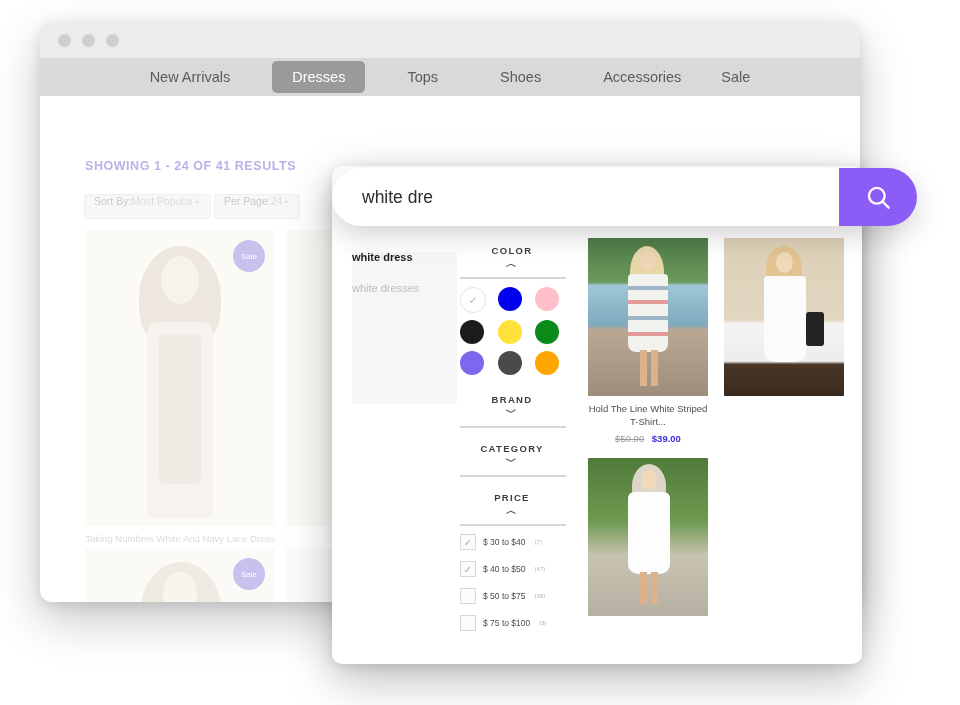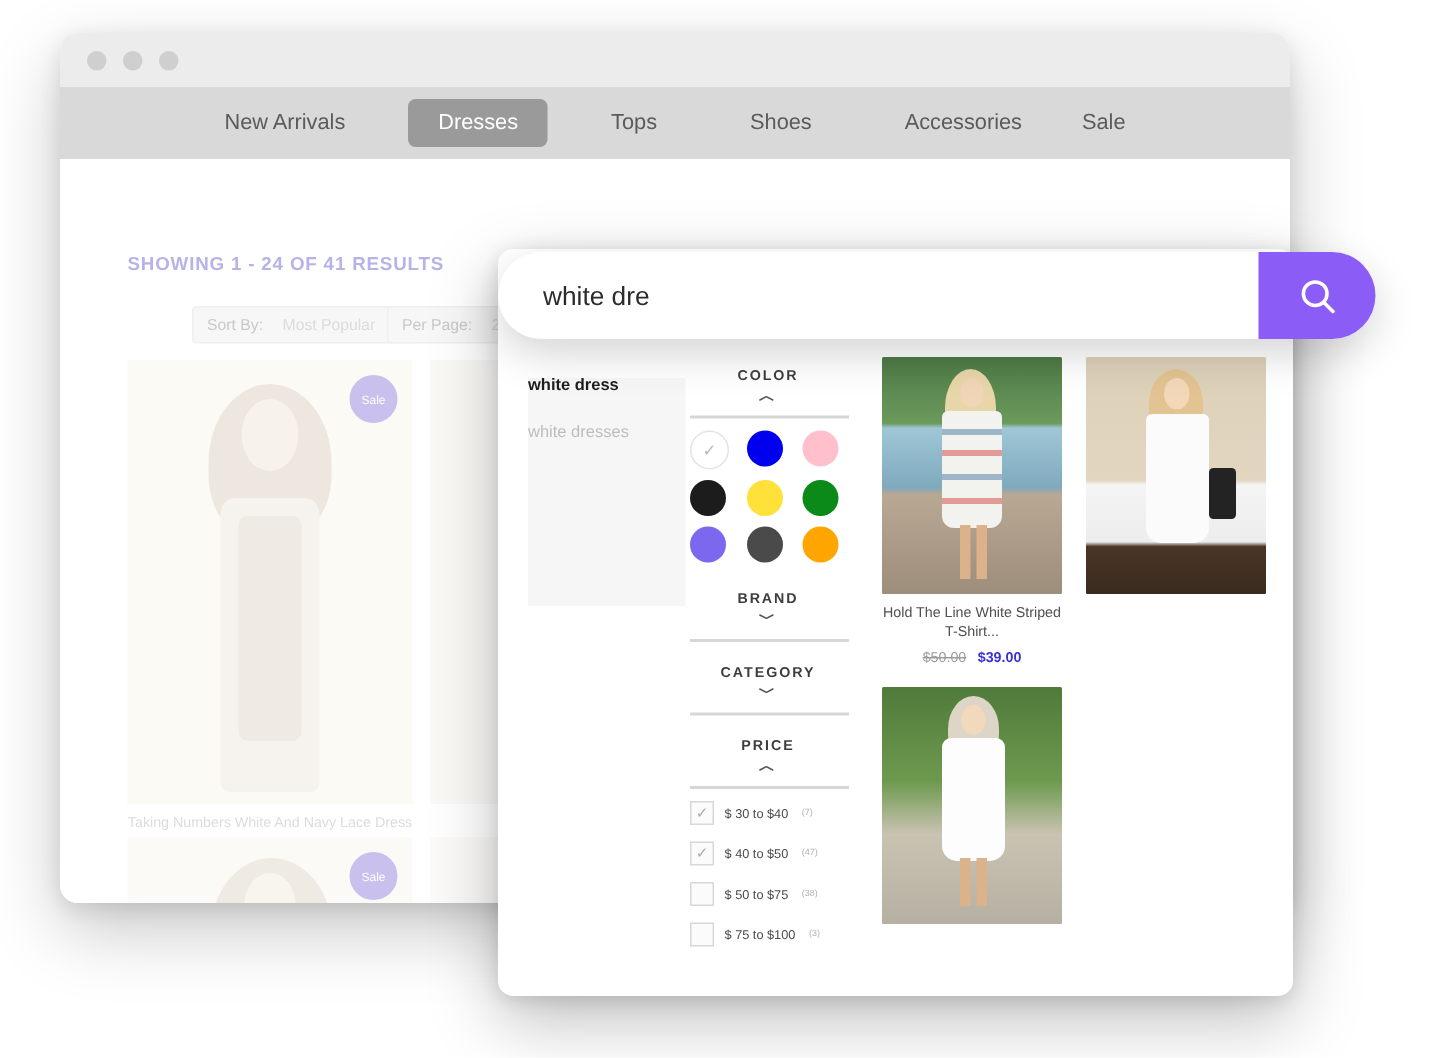--- a/index.html
+++ b/index.html
@@ -8,31 +8,31 @@
   
   #browser{
     position:absolute;left:40px;top:22px;width:820px;height:580px;
     background:#ffffff;border-radius:12px;
     box-shadow:0 18px 48px rgba(0,0,0,.22), 0 4px 14px rgba(0,0,0,.10);
     overflow:hidden;
   }
   #titlebar{height:36px;background:#ececec;display:flex;align-items:center;padding-left:18px;gap:11px;}
   .dot{width:13px;height:13px;border-radius:50%;background:#cfcfcf;}
 
-  #navbar{height:48px;background:#d9d9d9;display:flex;align-items:center;justify-content:center;gap:0;}
+  #navbar{height:38px;background:#d9d9d9;display:flex;align-items:center;justify-content:center;gap:0;}
   .navitem{font-size:14.5px;color:#5b5b5b;padding:8px 20px;border-radius:5px;white-space:nowrap;}
   .navitem.active{background:#9a9a9a;color:#ffffff;}
   .navgap{width:22px;}
 
   #content{position:relative;background:#fff;height:496px;}
   #showing{position:absolute;left:45px;top:63px;font-size:12.5px;font-weight:bold;letter-spacing:.55px;color:#b7b3e8;}
 
   .selectbox{
     position:absolute;top:98px;height:23px;background:#f7f7f7;border:1px solid #efefef;border-radius:3px;
-    display:flex;align-items:center;gap:13px;padding:0 9px;font-size:10.5px;color:#d2d2d2;margin-left:44px;
+    display:flex;align-items:flex-start;gap:0;padding:0 9px;font-size:10.5px;color:#d2d2d2;
   }
   #sortby{left:44px;}
   #perpage{left:174px;}
   .selectbox .lbl{color:#c9c9c9;}
   .selectbox .val{color:#dcdcdc;}
   .chev{font-size:9px;color:#cfcfcf;}
 
   #pagination{position:absolute;left:612px;top:100px;font-size:11px;color:#ddddf0;letter-spacing:6px;}
 
   

